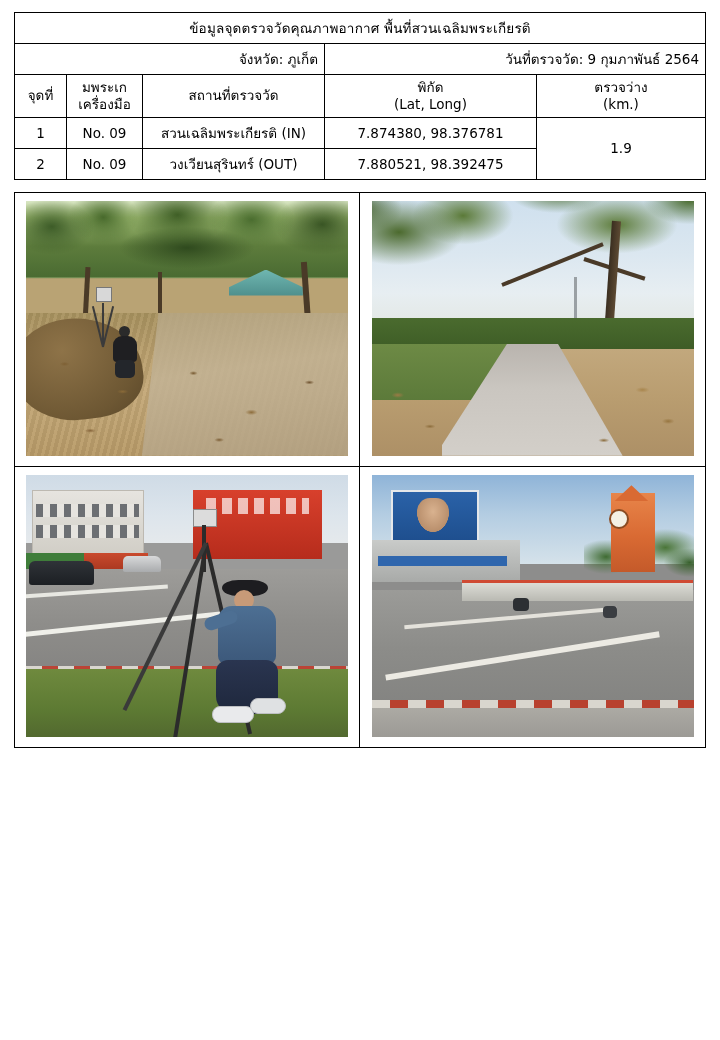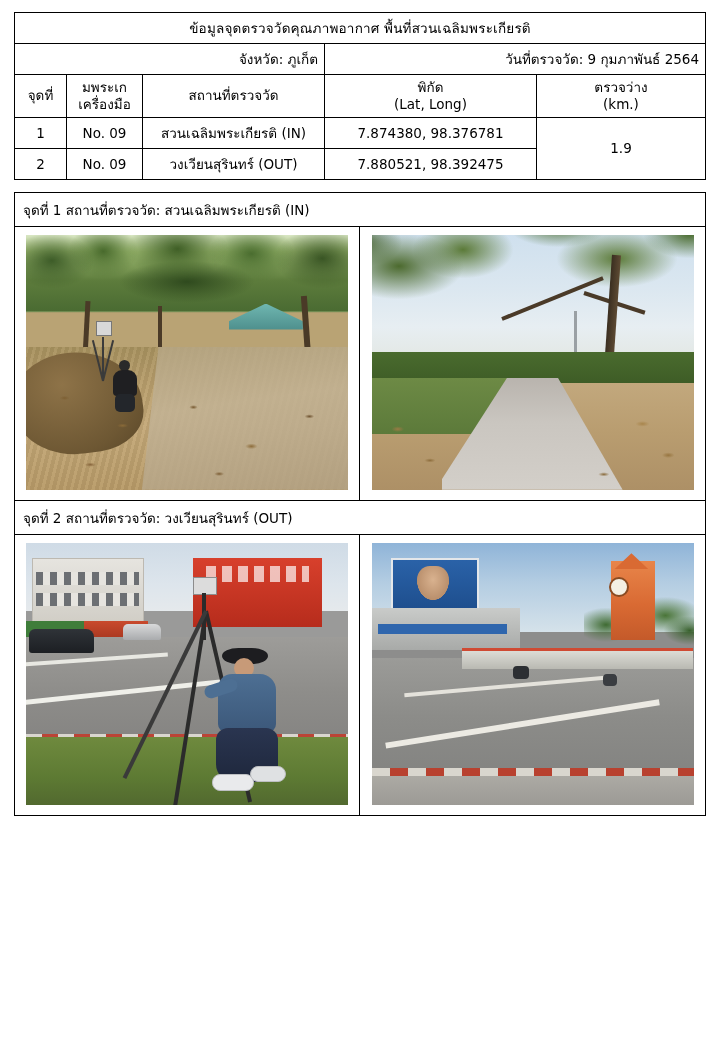--- a/index.html
+++ b/index.html
@@ -448,21 +448,20 @@
       <tr class="data-row">
         <td class="c">2</td>
         <td class="c">No. 09</td>
         <td class="c">วงเวียนสุรินทร์ (OUT)</td>
         <td class="c">7.880521, 98.392475</td>
       </tr>
     </tbody>
   </table>
 
   <div class="photo-block first">
-    <div class="caption">จุดที่ 1 สถานที่ตรวจวัด: สวนเฉลิมพระเกียรติ (IN)</div>
     <div class="photo-row">
       <div class="photo-cell left">
         <div class="photo p1">
           <div class="sky"></div>
           <div class="trees"></div>
           <div class="pavilion"></div>
           <div class="trunkA"></div>
           <div class="trunkB"></div>
           <div class="trunkC"></div>
           <div class="ground"></div>
@@ -495,21 +494,20 @@
           <div class="ground"></div>
           <div class="grassL"></div>
           <div class="path"></div>
           <div class="leafpatch"></div>
         </div>
       </div>
     </div>
   </div>
 
   <div class="photo-block">
-    <div class="caption">จุดที่ 2 สถานที่ตรวจวัด: วงเวียนสุรินทร์ (OUT)</div>
     <div class="photo-row">
       <div class="photo-cell left">
         <div class="photo tall p3">
           <div class="sky"></div>
           <div class="buildingL"></div>
           <div class="winrow"></div>
           <div class="winrow2"></div>
           <div class="shopfront"></div>
           <div class="banner"></div>
           <div class="bannerTxt"></div>

